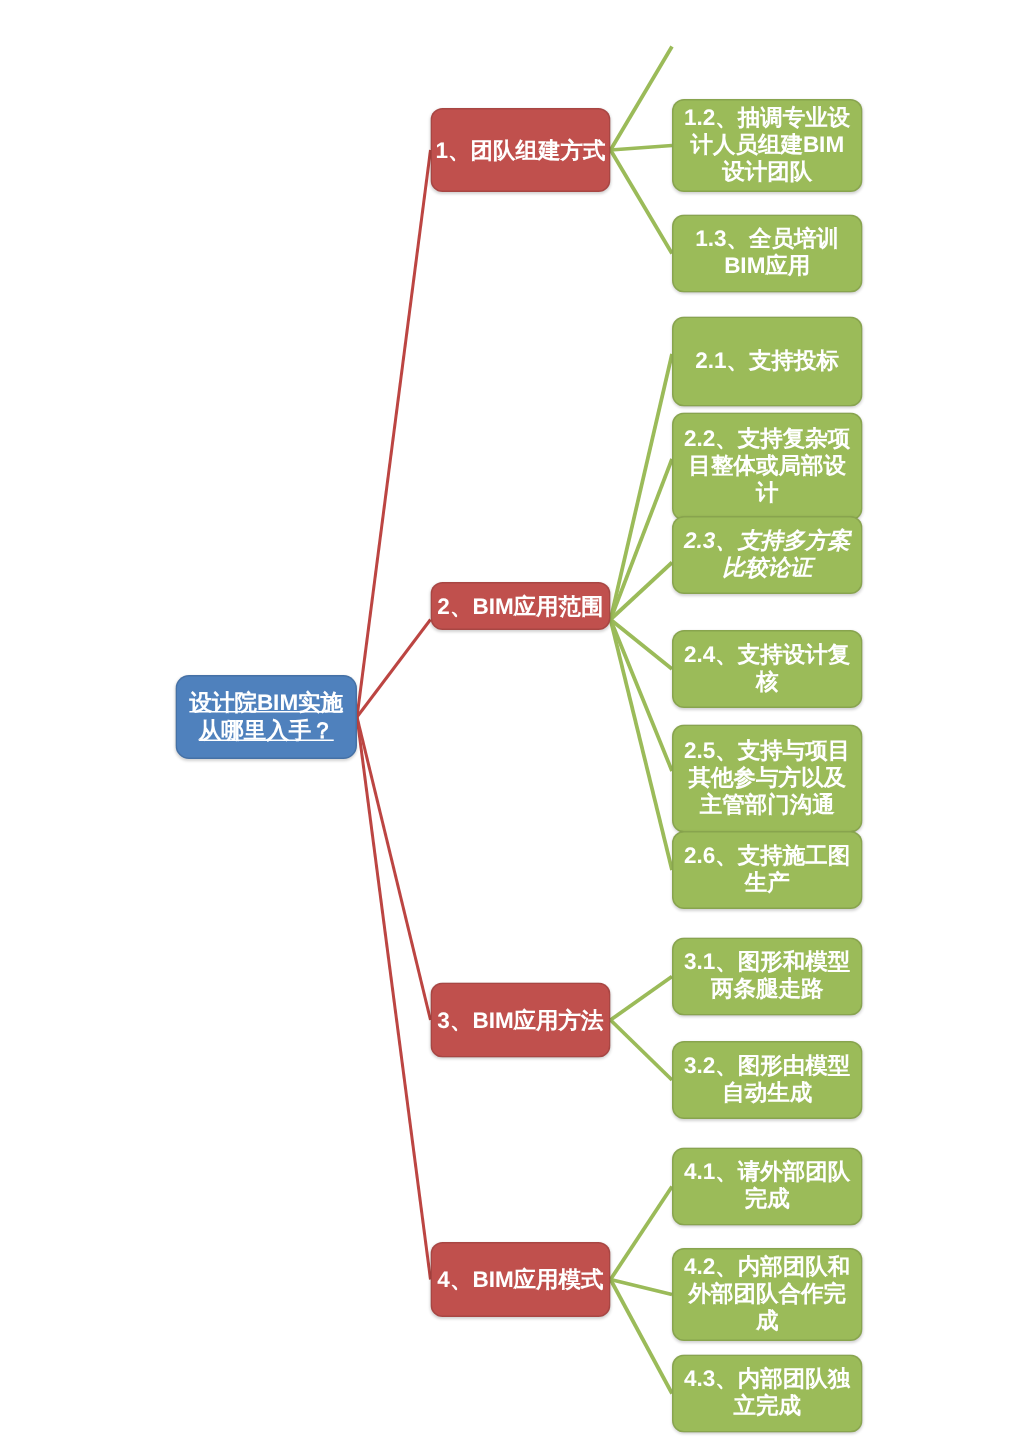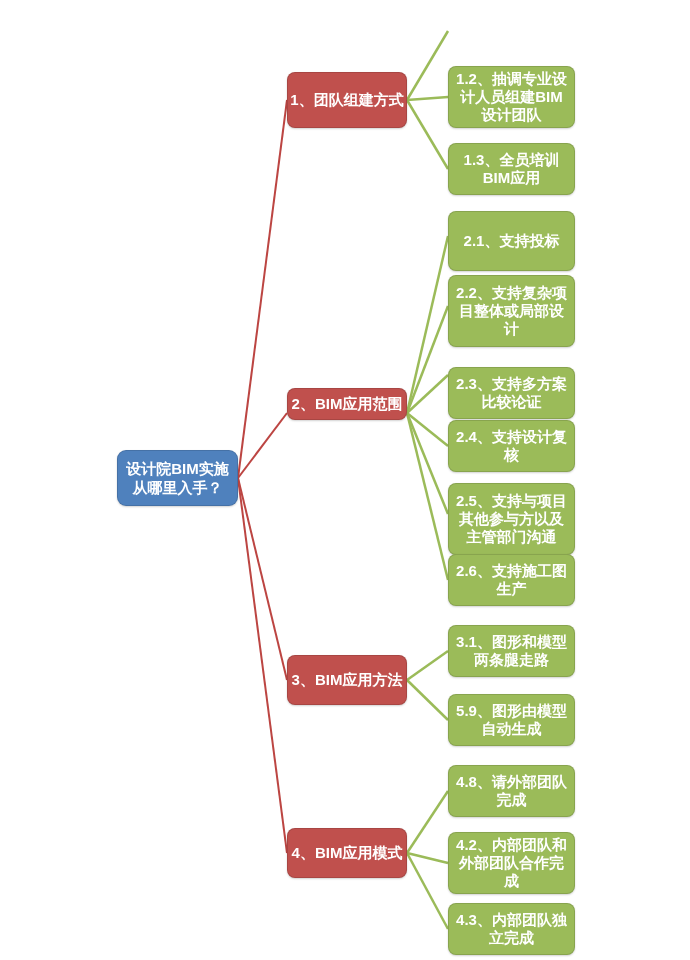--- a/index.html
+++ b/index.html
@@ -38,20 +38,21 @@
     box-shadow: 0 1px 2px rgba(0,0,0,0.18);
   }
   .node-root {
     left: 117px; top: 450px;
     width: 121px; height: 56px;
     background: var(--root-fill, #4f81bd);
     border-radius: 9px;
     font-size: 15px;
     line-height: 19px;
     padding: 4px 6px;
+    text-decoration: underline;
   }
   .node-branch {
     left: 287px;
     width: 120px;
     background: var(--branch-fill, #c0504d);
     border-radius: 8px;
     font-size: 15px;
     white-space: nowrap;
   }
   .node-leaf {
@@ -99,25 +100,25 @@
   <div class="node node-branch" style="top:72px;height:56px;">1、团队组建方式</div>
   <div class="node node-branch" style="top:388px;height:32px;">2、BIM应用范围</div>
   <div class="node node-branch" style="top:655px;height:50px;">3、BIM应用方法</div>
   <div class="node node-branch" style="top:828px;height:50px;">4、BIM应用模式</div>
 
   <div class="node node-leaf" style="top:66px;height:62px;">1.2、抽调专业设计人员组建BIM设计团队</div>
   <div class="node node-leaf" style="top:143px;height:52px;">1.3、全员培训BIM应用</div>
 
   <div class="node node-leaf" style="top:211px;height:60px;">2.1、支持投标</div>
   <div class="node node-leaf" style="top:275px;height:72px;">2.2、支持复杂项目整体或局部设计</div>
-  <div class="node node-leaf" style="top:367px;height:52px;">2.3、支持多方案比较论证</div>
+  <div class="node node-leaf" style="top:344px;height:52px;font-style:italic;">2.3、支持多方案比较论证</div>
   <div class="node node-leaf" style="top:420px;height:52px;">2.4、支持设计复核</div>
   <div class="node node-leaf" style="top:483px;height:72px;">2.5、支持与项目其他参与方以及主管部门沟通</div>
   <div class="node node-leaf" style="top:554px;height:52px;">2.6、支持施工图生产</div>
 
   <div class="node node-leaf" style="top:625px;height:52px;">3.1、图形和模型两条腿走路</div>
-  <div class="node node-leaf" style="top:694px;height:52px;">5.9、图形由模型自动生成</div>
+  <div class="node node-leaf" style="top:694px;height:52px;">3.2、图形由模型自动生成</div>
 
-  <div class="node node-leaf" style="top:765px;height:52px;">4.8、请外部团队完成</div>
+  <div class="node node-leaf" style="top:765px;height:52px;">4.1、请外部团队完成</div>
   <div class="node node-leaf" style="top:832px;height:62px;">4.2、内部团队和外部团队合作完成</div>
   <div class="node node-leaf" style="top:903px;height:52px;">4.3、内部团队独立完成</div>
 
 </div>
 
 </body></html>

